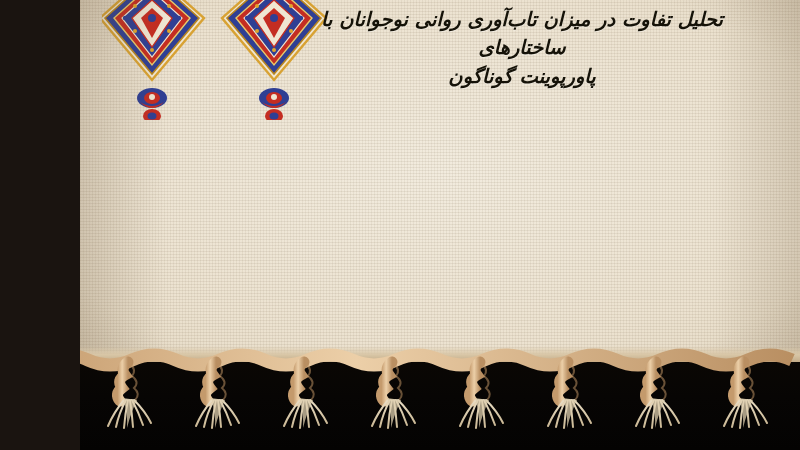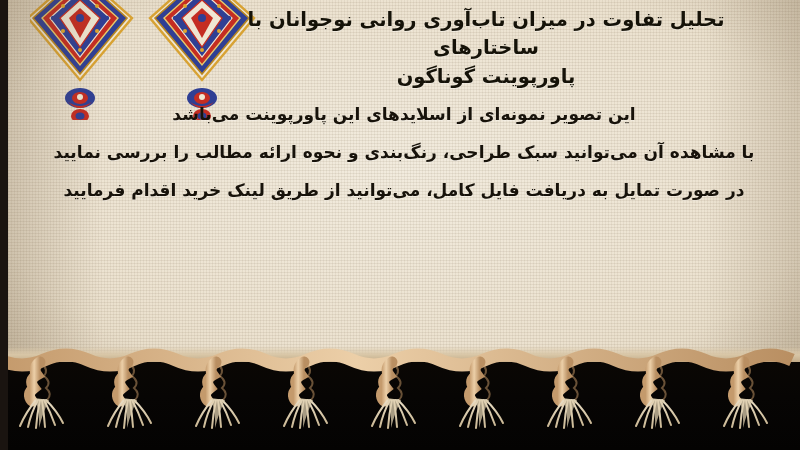--- a/index.html
+++ b/index.html
@@ -2,23 +2,24 @@
 <html lang="fa" dir="rtl"><head>
 <meta charset="utf-8">
 <style>
   html,body{margin:0;padding:0;}
   body{
     width:800px;height:450px;overflow:hidden;
     font-family:"DejaVu Sans","Liberation Sans",sans-serif;
     background:#1a1410;
   }
   .slide{
-    position:relative;width:792px;height:450px;overflow:hidden;
+    position:relative;width:720px;height:450px;overflow:hidden;
     background:
       radial-gradient(ellipse 900px 420px at 50% 38%, #f2ece0 0%, #ece3d2 42%, #e2d7c2 68%, #d9cbb3 86%, #cbbb9f 100%);
+    font-style: italic;
   }
   
   .weave{
     position:absolute;inset:0;
     background-image:
       repeating-linear-gradient(0deg, rgba(120,95,60,.10) 0px, rgba(120,95,60,.10) 1px, rgba(255,252,244,.10) 1px, rgba(255,252,244,.10) 3px),
       repeating-linear-gradient(90deg, rgba(120,95,60,.09) 0px, rgba(120,95,60,.09) 1px, rgba(255,252,244,.09) 1px, rgba(255,252,244,.09) 3px);
     mix-blend-mode:multiply;opacity:.9;pointer-events:none;
   }
   .vignette{
@@ -113,25 +114,20 @@
     </svg>
   </div>
 
   <div class="vignette"></div>
 
   <div class="title">
     <div>تحلیل تفاوت در میزان تاب‌آوری روانی نوجوانان با ساختارهای</div>
     <div>پاورپوینت گوناگون</div>
   </div>
 
-  <div class="body-block">
-    <p class="body-line">این تصویر نمونه‌ای از اسلایدهای این پاورپوینت می‌باشد</p>
-    <p class="body-line">با مشاهده آن می‌توانید سبک طراحی، رنگ‌بندی و نحوه ارائه مطالب را بررسی نمایید</p>
-    <p class="body-line">در صورت تمایل به دریافت فایل کامل، می‌توانید از طریق لینک خرید اقدام فرمایید</p>
-  </div>
 
   <div class="dark-band"></div>
   <div class="band-edge"></div>
 
   <div class="fringe">
     <svg width="800" height="110" viewBox="0 0 800 110" aria-hidden="true" preserveAspectRatio="none">
       <defs>
         <linearGradient id="rope" x1="0" y1="0" x2="1" y2="0">
           <stop offset="0%" stop-color="#c49a6c"></stop>
           <stop offset="45%" stop-color="#eccfa8"></stop>

